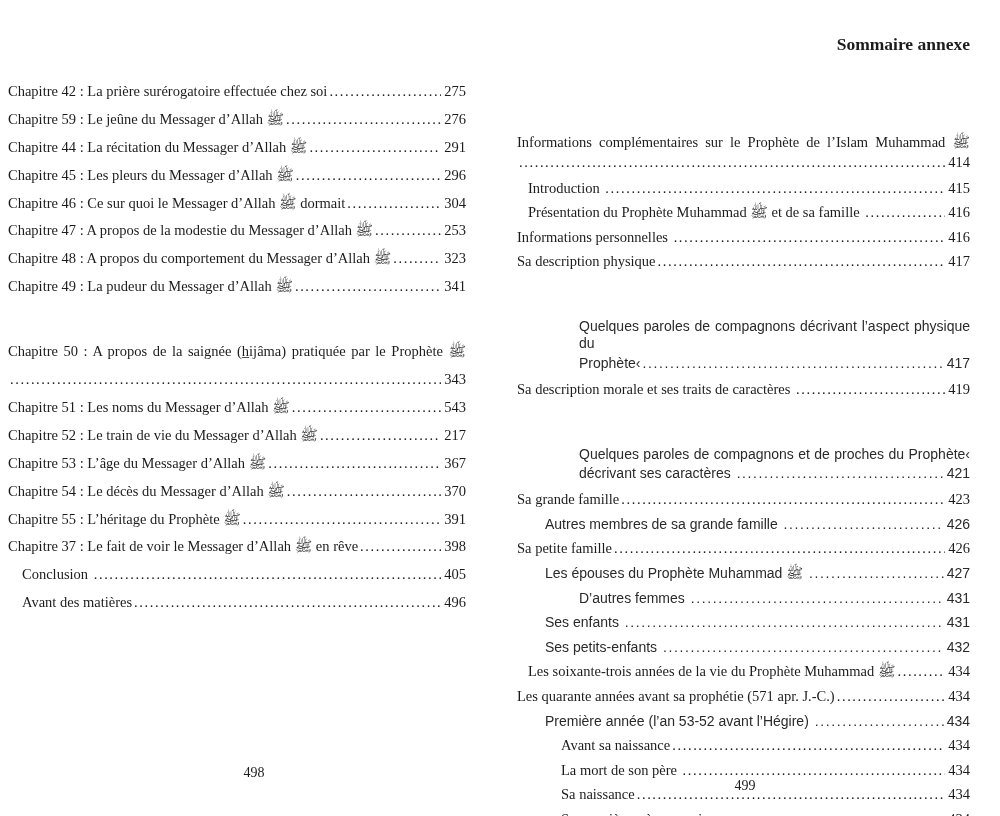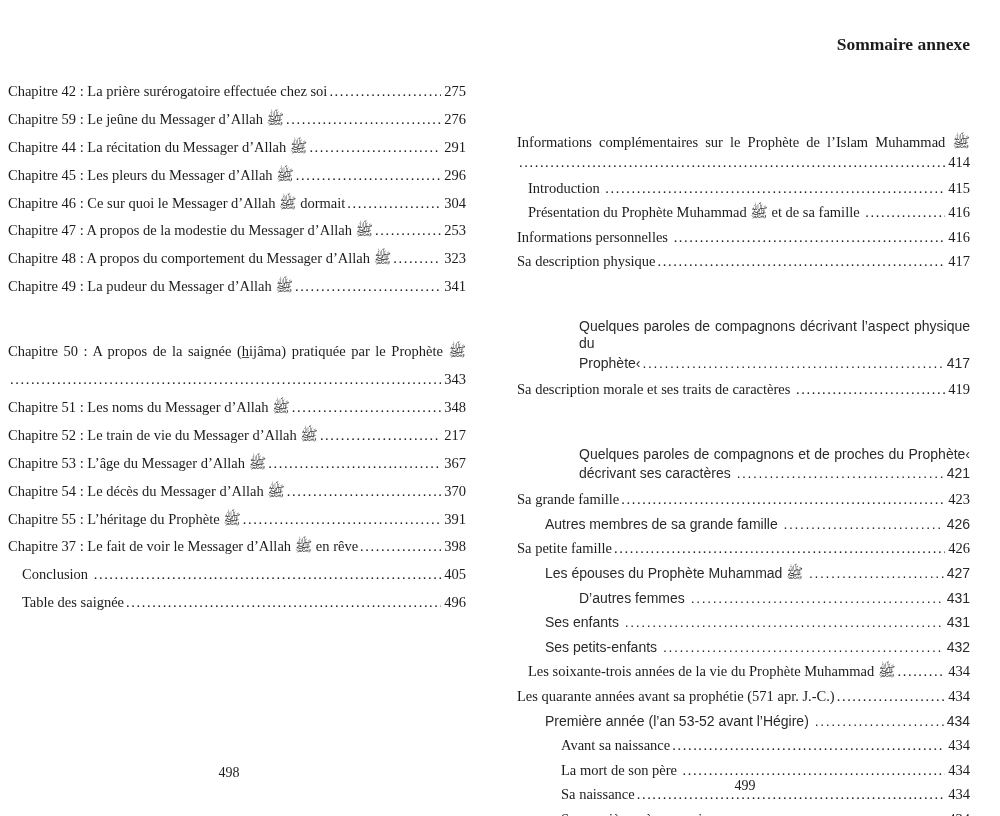--- a/index.html
+++ b/index.html
@@ -9,21 +9,21 @@
   .serif { font-family:"Liberation Serif", serif; font-size:14.5px; }
   .sans  { font-family:"Liberation Sans", sans-serif; font-size:14px; color:#2a2a2a; }
 
   #left-page  { position:absolute; left:8px;   top:83px; width:458px; }
   #right-page { position:absolute; left:517px; top:86px; width:453px; }
   #right-title{ position:absolute; left:517px; top:34px; width:453px; text-align:right;
                 font-family:"Liberation Serif", serif; font-size:17.5px; font-weight:bold; }
 
   .folio { position:absolute; width:300px; text-align:center;
            font-family:"Liberation Serif", serif; font-size:14px; }
-  #left-folio  { left:79px;  top:765px; }
+  #left-folio  { left:104px;  top:765px; }
   #right-folio { left:595px; top:778px; }
 
   
   .row { display:flex; align-items:baseline; line-height:17px; }
   .lbl { white-space:pre; }
   .dots { flex:1 1 auto; overflow:hidden; white-space:nowrap; margin:0 3px 0 2px; }
   .dots::after { letter-spacing:1.6px;
     content:"..........................................................................................................................................................................................................................................................."; }
   .pg { white-space:nowrap; }
 
@@ -95,21 +95,21 @@
     <div class="wrapblock serif lvl0">
       <div class="jline">Chapitre 50 : A propos de la saignée (h̲ijâma) pratiquée par le Prophète ﷺ</div>
       <div class="row row2">
         <span class="dots"></span>
         <span class="pg">343</span>
       </div>
     </div>
     <div class="row serif lvl0">
       <span class="lbl">Chapitre 51 : Les noms du Messager d’Allah ﷺ</span>
       <span class="dots"></span>
-      <span class="pg">348</span>
+      <span class="pg">543</span>
     </div>
     <div class="row serif lvl0">
       <span class="lbl">Chapitre 52 : Le train de vie du Messager d’Allah ﷺ</span>
       <span class="dots"></span>
       <span class="pg">217</span>
     </div>
     <div class="row serif lvl0">
       <span class="lbl">Chapitre 53 : L’âge du Messager d’Allah ﷺ</span>
       <span class="dots"></span>
       <span class="pg">367</span>
@@ -128,21 +128,21 @@
       <span class="lbl">Chapitre 37 : Le fait de voir le Messager d’Allah ﷺ en rêve</span>
       <span class="dots"></span>
       <span class="pg">398</span>
     </div>
     <div class="row serif lvl0 lindent">
       <span class="lbl">Conclusion </span>
       <span class="dots"></span>
       <span class="pg">405</span>
     </div>
     <div class="row serif lvl0 lindent">
-      <span class="lbl">Table des saignée</span>
+      <span class="lbl">Avant des matières</span>
       <span class="dots"></span>
       <span class="pg">496</span>
     </div>
   </div>
 <div id="right-page">
     <div class="wrapblock serif lvl0">
       <div class="jline">Informations complémentaires sur le Prophète de l’Islam Muhammad ﷺ</div>
       <div class="row row2">
         <span class="dots"></span>
         <span class="pg">414</span>

